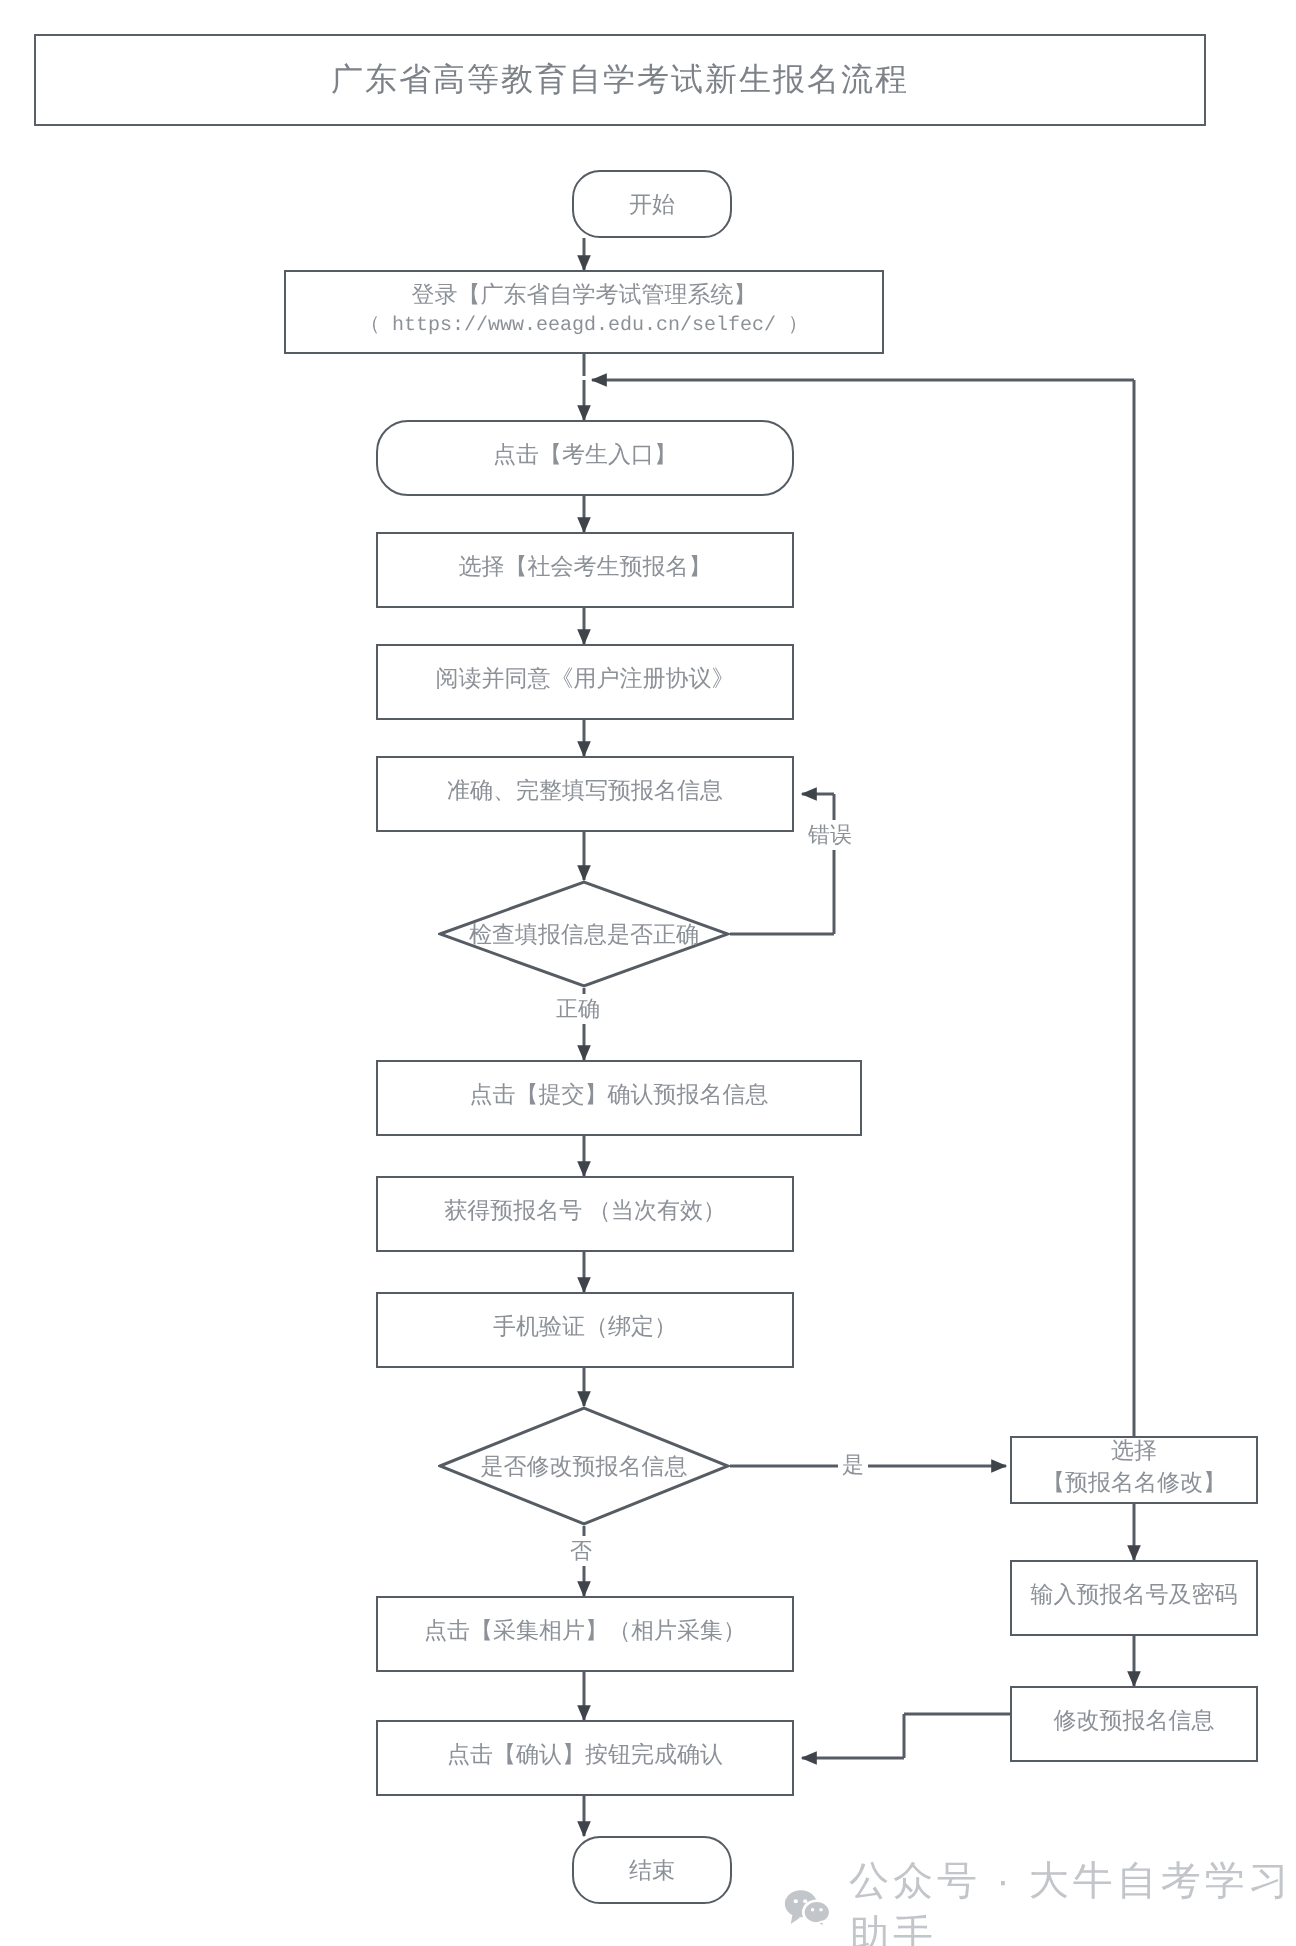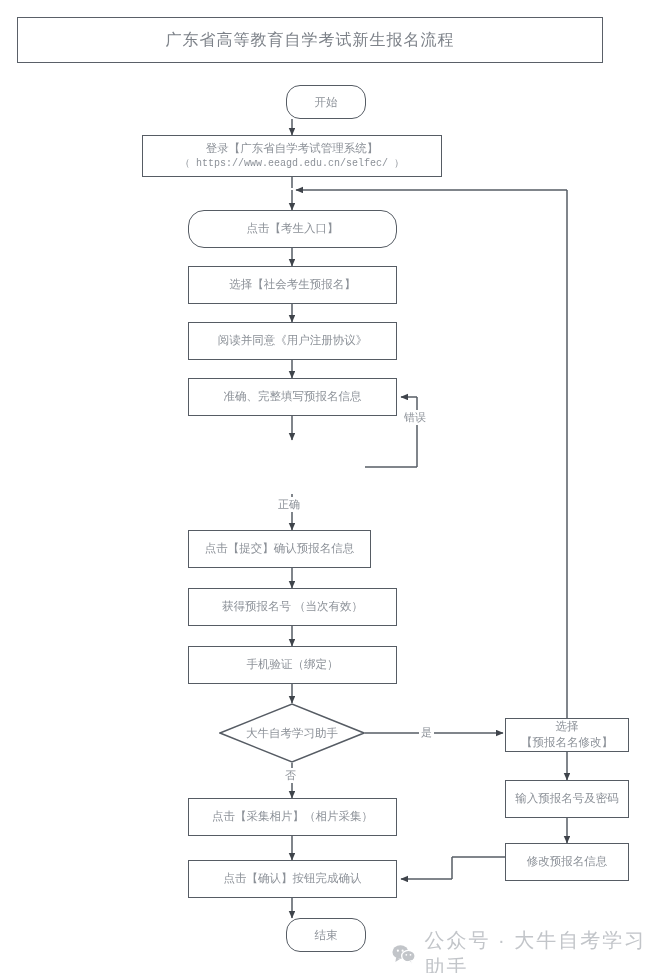--- a/index.html
+++ b/index.html
@@ -155,39 +155,47 @@
   </div>
 
   <div class="node" style="left:188px;top:322px;width:209px;height:38px;">
     <span>阅读并同意《用户注册协议》</span>
   </div>
 
   <div class="node" style="left:188px;top:378px;width:209px;height:38px;">
     <span>准确、完整填写预报名信息</span>
   </div>
 
-
-  <div class="node" style="left:188px;top:530px;width:183px;height:38px;">
+  <div class="diamond-wrap" style="left:219px;top:440px;width:146px;height:54px;">
+    <svg width="146" height="54">
+      <polygon points="1,27 73,1 145,27 73,53" fill="#ffffff" stroke="#565c64" stroke-width="1.5"></polygon>
+    </svg>
+    <div class="diamond-label">
+      <span>检查填报信息是否正确</span>
+    </div>
+  </div>
+
+  <div class="node" style="left:188px;top:530px;width:243px;height:38px;">
     <span>点击【提交】确认预报名信息</span>
   </div>
 
   <div class="node" style="left:188px;top:588px;width:209px;height:38px;">
     <span>获得预报名号 （当次有效）</span>
   </div>
 
   <div class="node" style="left:188px;top:646px;width:209px;height:38px;">
     <span>手机验证（绑定）</span>
   </div>
 
   <div class="diamond-wrap" style="left:219px;top:703px;width:146px;height:60px;">
     <svg width="146" height="60">
       <polygon points="1,30 73,1 145,30 73,59" fill="#ffffff" stroke="#565c64" stroke-width="1.5"></polygon>
     </svg>
     <div class="diamond-label">
-      <span>大牛自考学习助手</span>
+      <span>是否修改预报名信息</span>
     </div>
   </div>
 
   <div class="node" style="left:188px;top:798px;width:209px;height:38px;">
     <span>点击【采集相片】（相片采集）</span>
   </div>
 
   <div class="node" style="left:188px;top:860px;width:209px;height:38px;">
     <span>点击【确认】按钮完成确认</span>
   </div>

